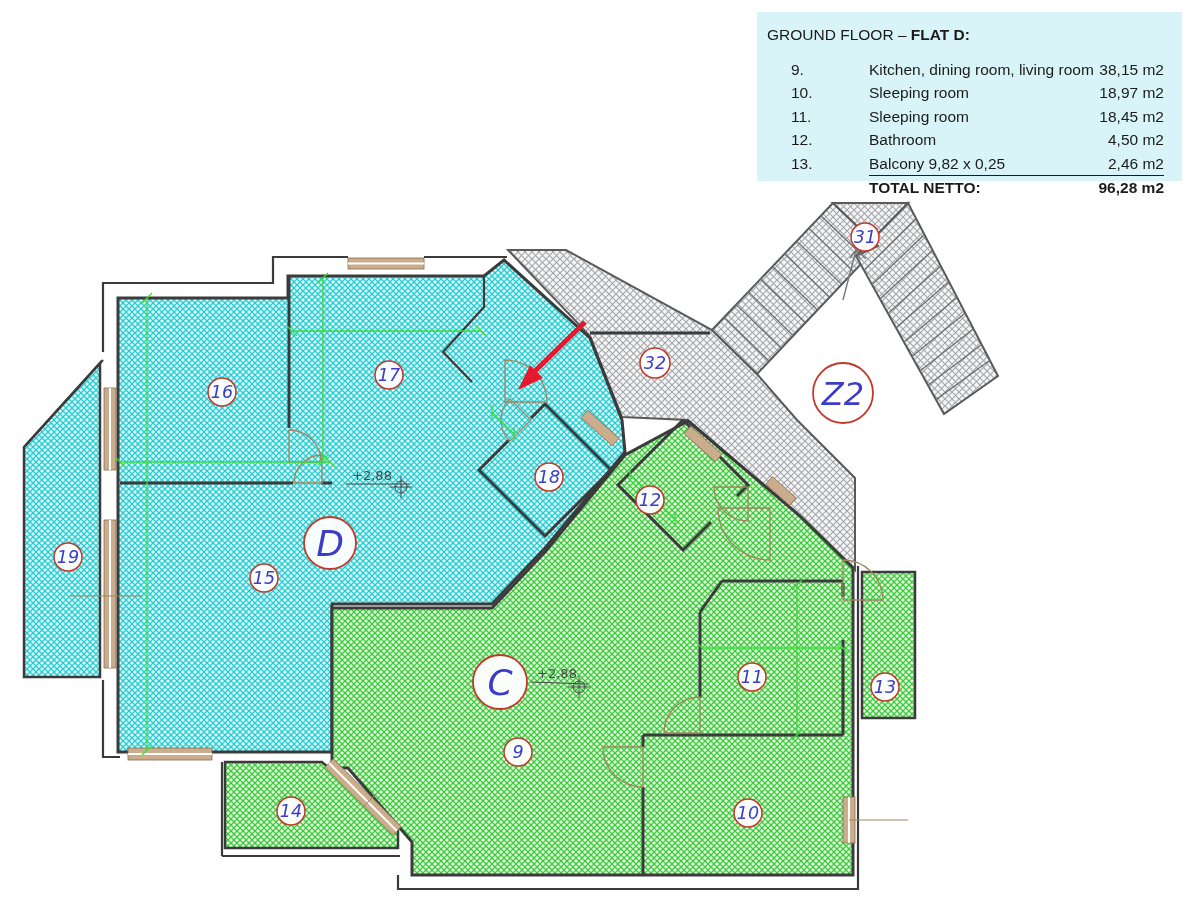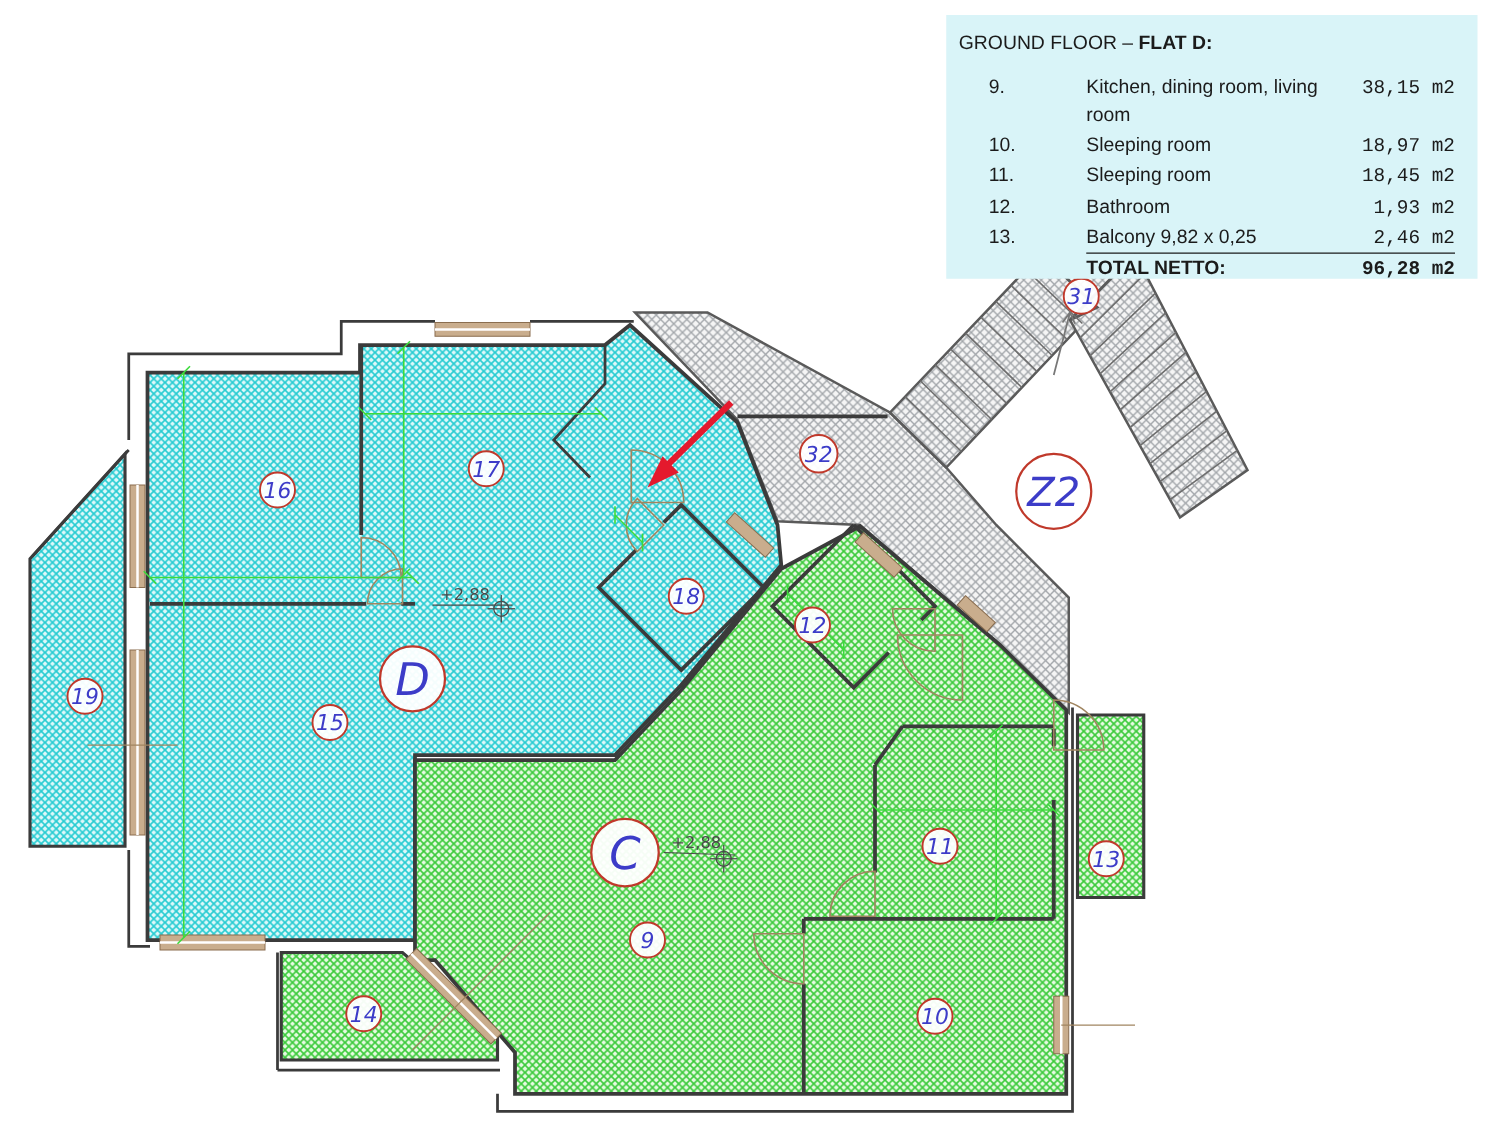--- a/index.html
+++ b/index.html
@@ -1,29 +1,29 @@
 <!DOCTYPE html>
 <html><head>
 <meta charset="utf-8">
 <style>
   html,body{margin:0;padding:0;background:#ffffff;}
   .stage{position:relative;width:1200px;height:900px;background:#fff;overflow:hidden;
          font-family:"Liberation Sans", sans-serif;}
   svg{position:absolute;left:0;top:0;}
-  .info-box{position:absolute;left:757px;top:12px;width:425px;height:211px;
+  .info-box{position:absolute;left:757px;top:12px;width:425px;height:169px;
             background:#d9f4f8;box-sizing:border-box;padding:14px 18px 10px 10px;
             font-size:15.5px;color:#1b1b1b;z-index:5;}
   .info-title{margin:0 0 14px 0;}
   .info-title b{font-weight:bold;}
   .info-rows{margin-left:24px;}
   .info-row{display:flex;align-items:baseline;line-height:23.4px;}
   .info-row .num{width:34px;text-align:left;flex:0 0 34px;}
   .info-row .body{flex:1;display:flex;align-items:baseline;margin-left:44px;}
   .info-row .name{flex:1;}
-  .info-row .area{text-align:right;white-space:nowrap;font-family:Liberation Mono, monospace;}
+  .info-row .area{text-align:right;white-space:nowrap;}
   .info-row.underline .body{border-bottom:1.4px solid #1b1b1b;}
   .info-row.total .name,.info-row.total .area{font-weight:bold;}
   .badge-num{font-family:"DejaVu Sans", sans-serif;font-style:italic;fill:#3c3cc8;}
   text.elev{font-family:"DejaVu Sans", sans-serif;font-size:13px;fill:#4a4a4a;}
 </style>
 </head>
 <body>
 
 <div class="stage">
 
@@ -283,21 +283,21 @@
           <span class="num">11.</span>
           <span class="body">
             <span class="name">Sleeping room</span>
             <span class="area">18,45 m2</span>
           </span>
         </div>
         <div class="info-row">
           <span class="num">12.</span>
           <span class="body">
             <span class="name">Bathroom</span>
-            <span class="area">1,93 m2</span>
+            <span class="area">4,50 m2</span>
           </span>
         </div>
         <div class="info-row underline">
           <span class="num">13.</span>
           <span class="body">
             <span class="name">Balcony 9,82 x 0,25</span>
             <span class="area">2,46 m2</span>
           </span>
         </div>
         <div class="info-row total">

